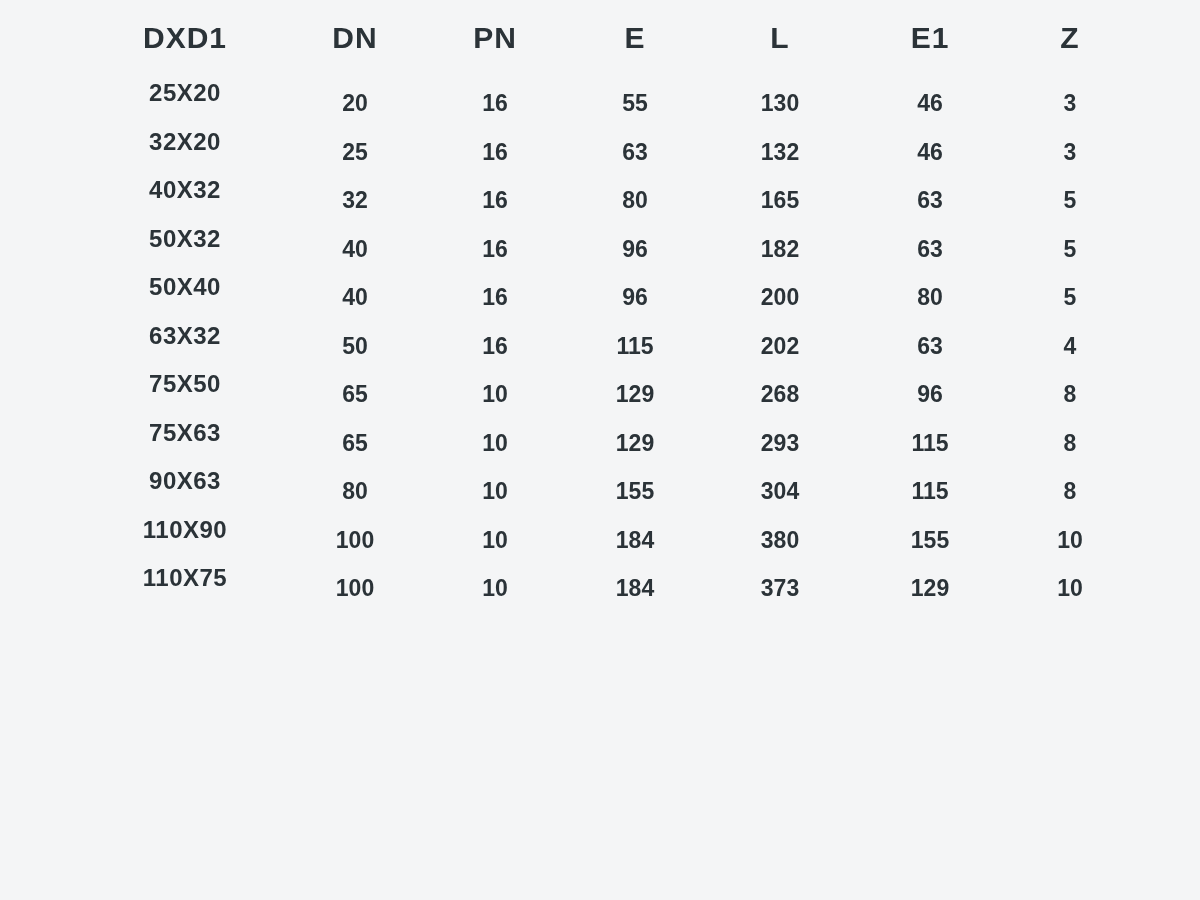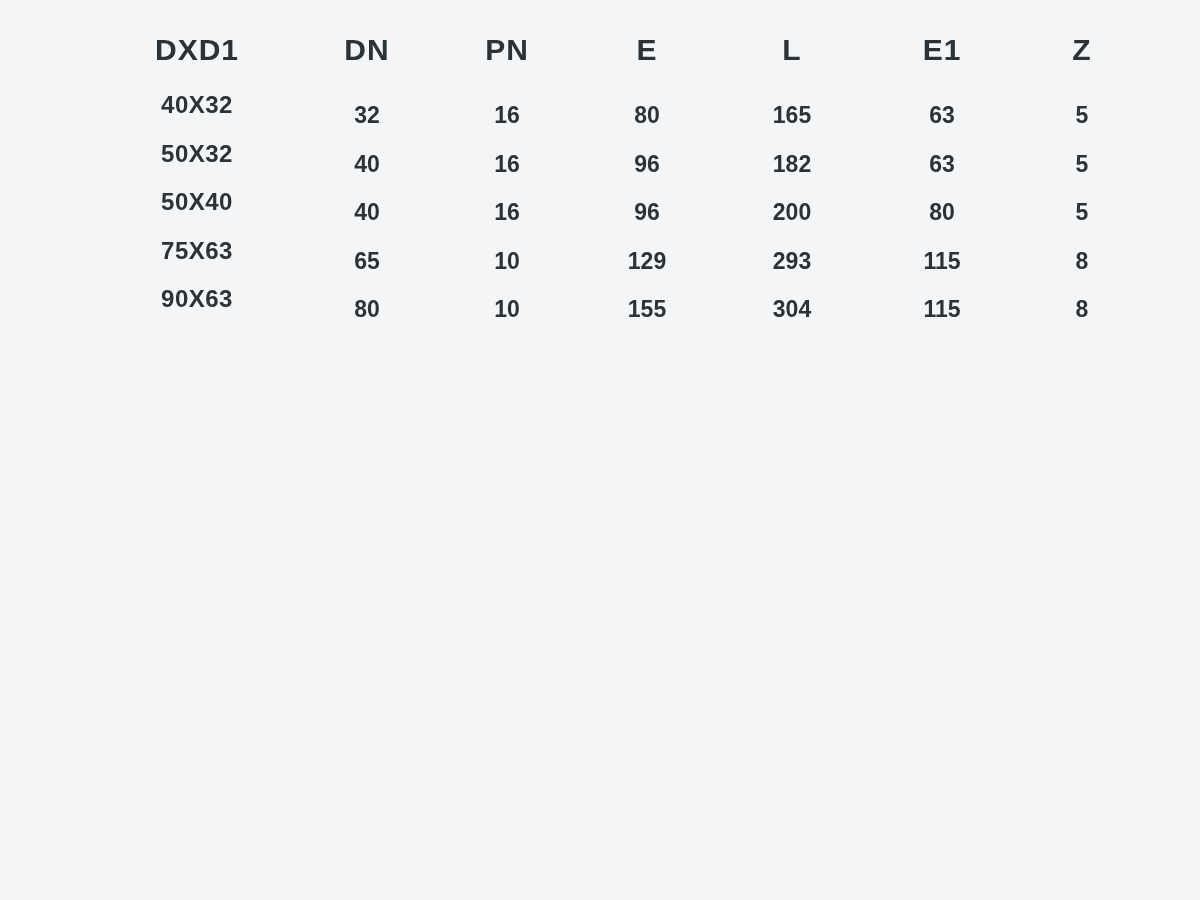--- a/index.html
+++ b/index.html
@@ -12,21 +12,21 @@
     background: #f4f5f6;
     font-family: "Liberation Sans", sans-serif;
     color: #2b3338;
     overflow: hidden;
   }
   .sheet {
     width: 1200px;
     height: 876px;
     background: #f4f5f6;
     box-sizing: border-box;
-    padding: 12px;
+    padding: 0;
     position: relative;
   }
   table.spec-table {
     border-collapse: collapse;
     width: 1050px;
     margin: 0 0 0 85px;
     table-layout: fixed;
   }
   table.spec-table th,
   table.spec-table td {
@@ -91,20 +91,38 @@
         <th>DN</th>
         <th>PN</th>
         <th>E</th>
         <th>L</th>
         <th>E1</th>
         <th>Z</th>
       </tr>
     </thead>
     <tbody>
       <tr>
+        <td class="col-first">25X20</td>
+        <td class="col-rest">20</td>
+        <td class="col-rest">16</td>
+        <td class="col-rest">55</td>
+        <td class="col-rest">130</td>
+        <td class="col-rest">46</td>
+        <td class="col-rest">3</td>
+      </tr>
+      <tr>
+        <td class="col-first">32X20</td>
+        <td class="col-rest">25</td>
+        <td class="col-rest">16</td>
+        <td class="col-rest">63</td>
+        <td class="col-rest">132</td>
+        <td class="col-rest">46</td>
+        <td class="col-rest">3</td>
+      </tr>
+      <tr>
         <td class="col-first">40X32</td>
         <td class="col-rest">32</td>
         <td class="col-rest">16</td>
         <td class="col-rest">80</td>
         <td class="col-rest">165</td>
         <td class="col-rest">63</td>
         <td class="col-rest">5</td>
       </tr>
       <tr>
         <td class="col-first">50X32</td>
@@ -118,32 +136,68 @@
       <tr>
         <td class="col-first">50X40</td>
         <td class="col-rest">40</td>
         <td class="col-rest">16</td>
         <td class="col-rest">96</td>
         <td class="col-rest">200</td>
         <td class="col-rest">80</td>
         <td class="col-rest">5</td>
       </tr>
       <tr>
+        <td class="col-first">63X32</td>
+        <td class="col-rest">50</td>
+        <td class="col-rest">16</td>
+        <td class="col-rest">115</td>
+        <td class="col-rest">202</td>
+        <td class="col-rest">63</td>
+        <td class="col-rest">4</td>
+      </tr>
+      <tr>
+        <td class="col-first">75X50</td>
+        <td class="col-rest">65</td>
+        <td class="col-rest">10</td>
+        <td class="col-rest">129</td>
+        <td class="col-rest">268</td>
+        <td class="col-rest">96</td>
+        <td class="col-rest">8</td>
+      </tr>
+      <tr>
         <td class="col-first">75X63</td>
         <td class="col-rest">65</td>
         <td class="col-rest">10</td>
         <td class="col-rest">129</td>
         <td class="col-rest">293</td>
         <td class="col-rest">115</td>
         <td class="col-rest">8</td>
       </tr>
       <tr>
         <td class="col-first">90X63</td>
         <td class="col-rest">80</td>
         <td class="col-rest">10</td>
         <td class="col-rest">155</td>
         <td class="col-rest">304</td>
         <td class="col-rest">115</td>
         <td class="col-rest">8</td>
+      </tr>
+      <tr>
+        <td class="col-first">110X90</td>
+        <td class="col-rest">100</td>
+        <td class="col-rest">10</td>
+        <td class="col-rest">184</td>
+        <td class="col-rest">380</td>
+        <td class="col-rest">155</td>
+        <td class="col-rest">10</td>
+      </tr>
+      <tr>
+        <td class="col-first">110X75</td>
+        <td class="col-rest">100</td>
+        <td class="col-rest">10</td>
+        <td class="col-rest">184</td>
+        <td class="col-rest">373</td>
+        <td class="col-rest">129</td>
+        <td class="col-rest">10</td>
       </tr>
     </tbody>
   </table>
 </div>
 
 </body></html>

